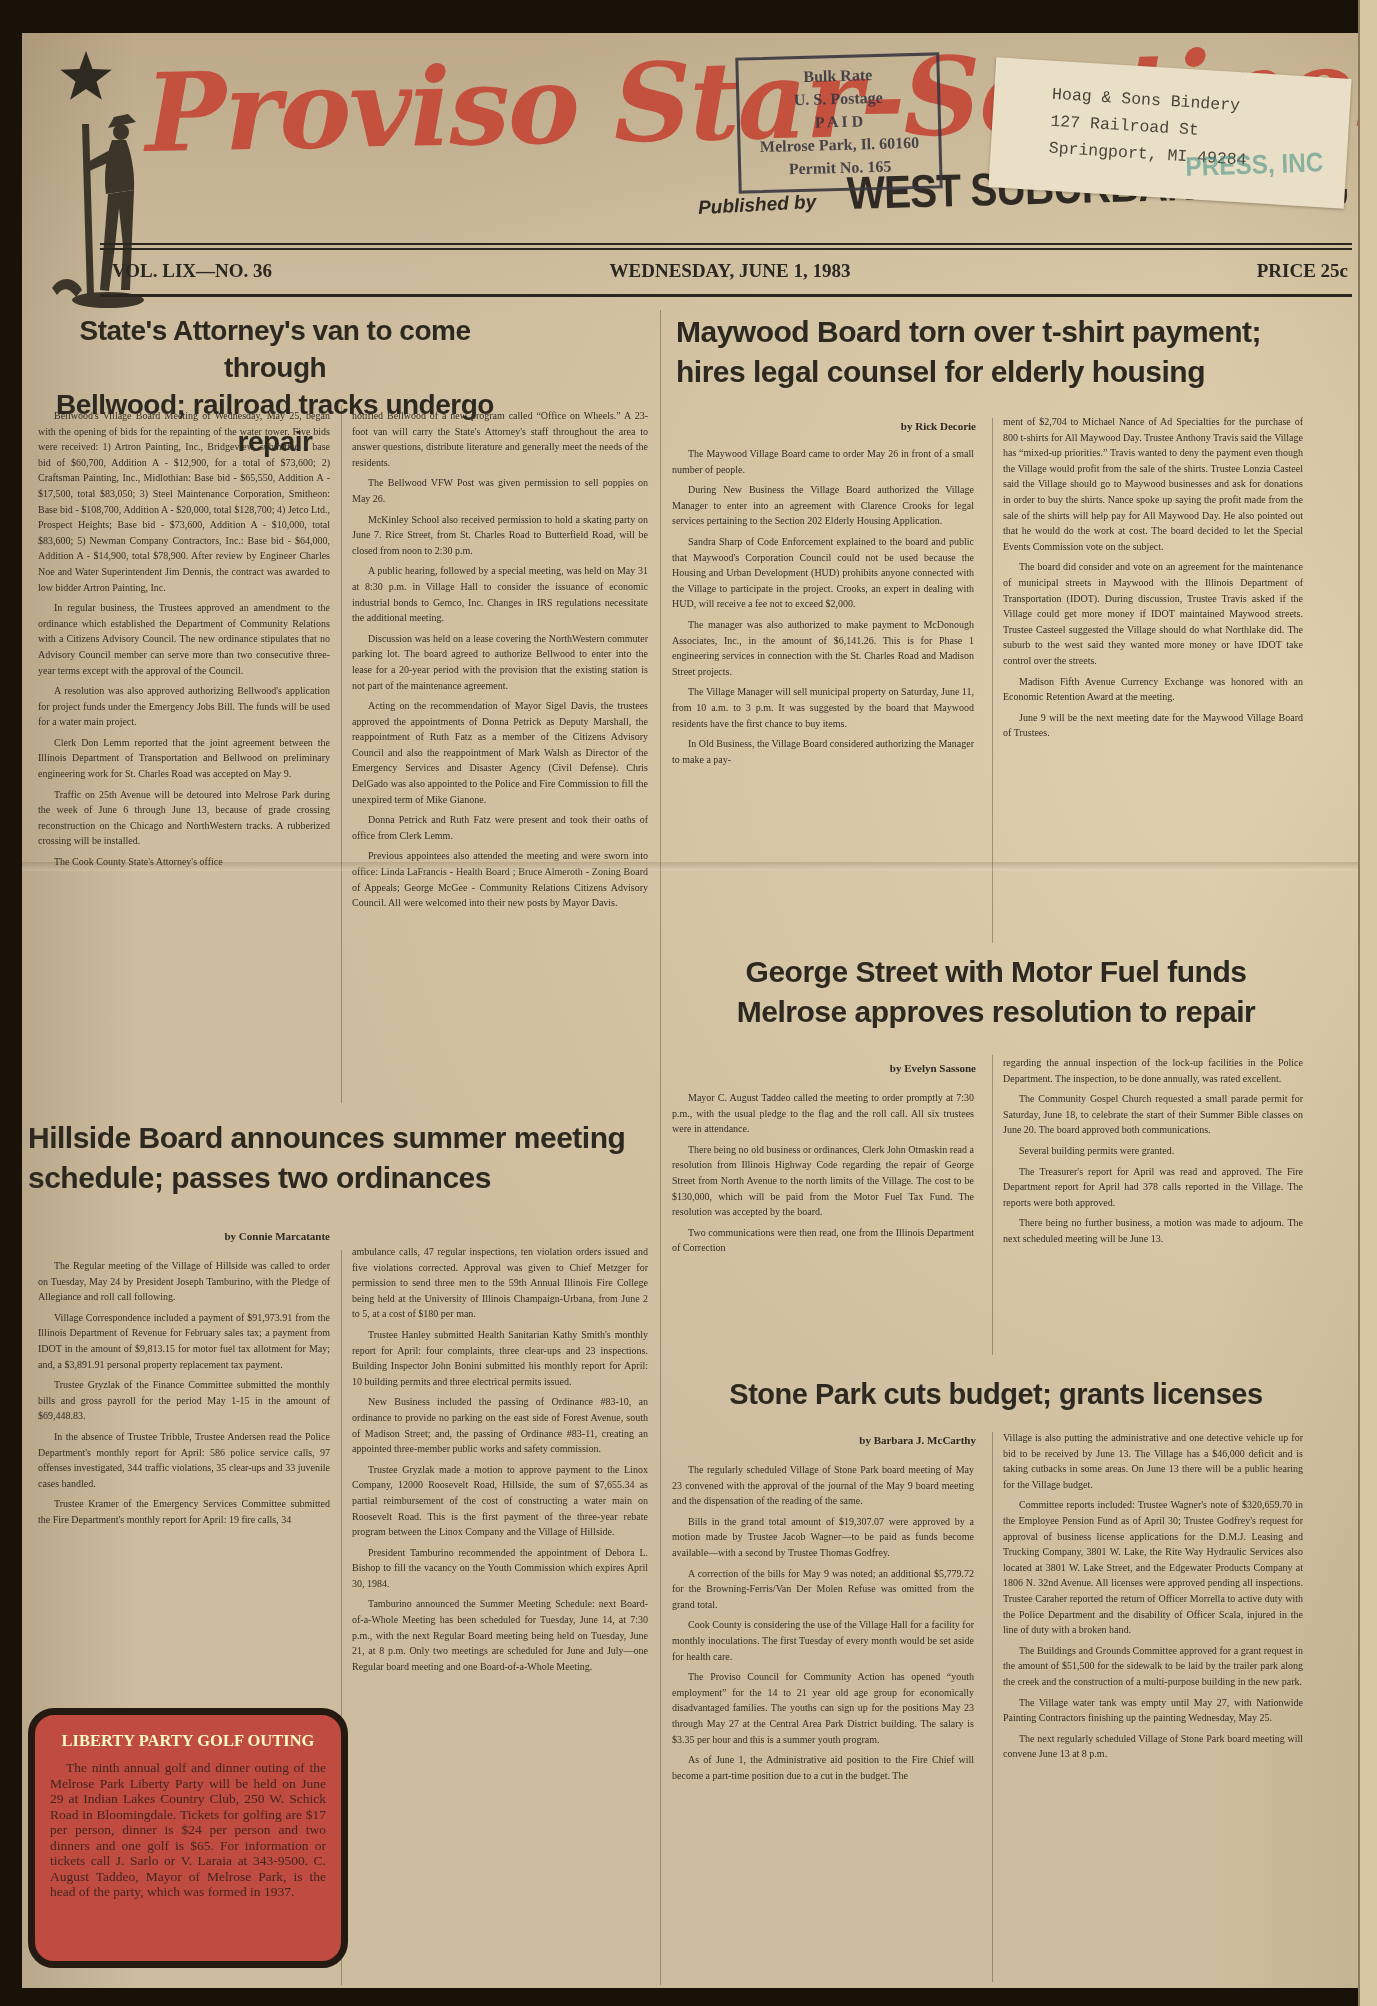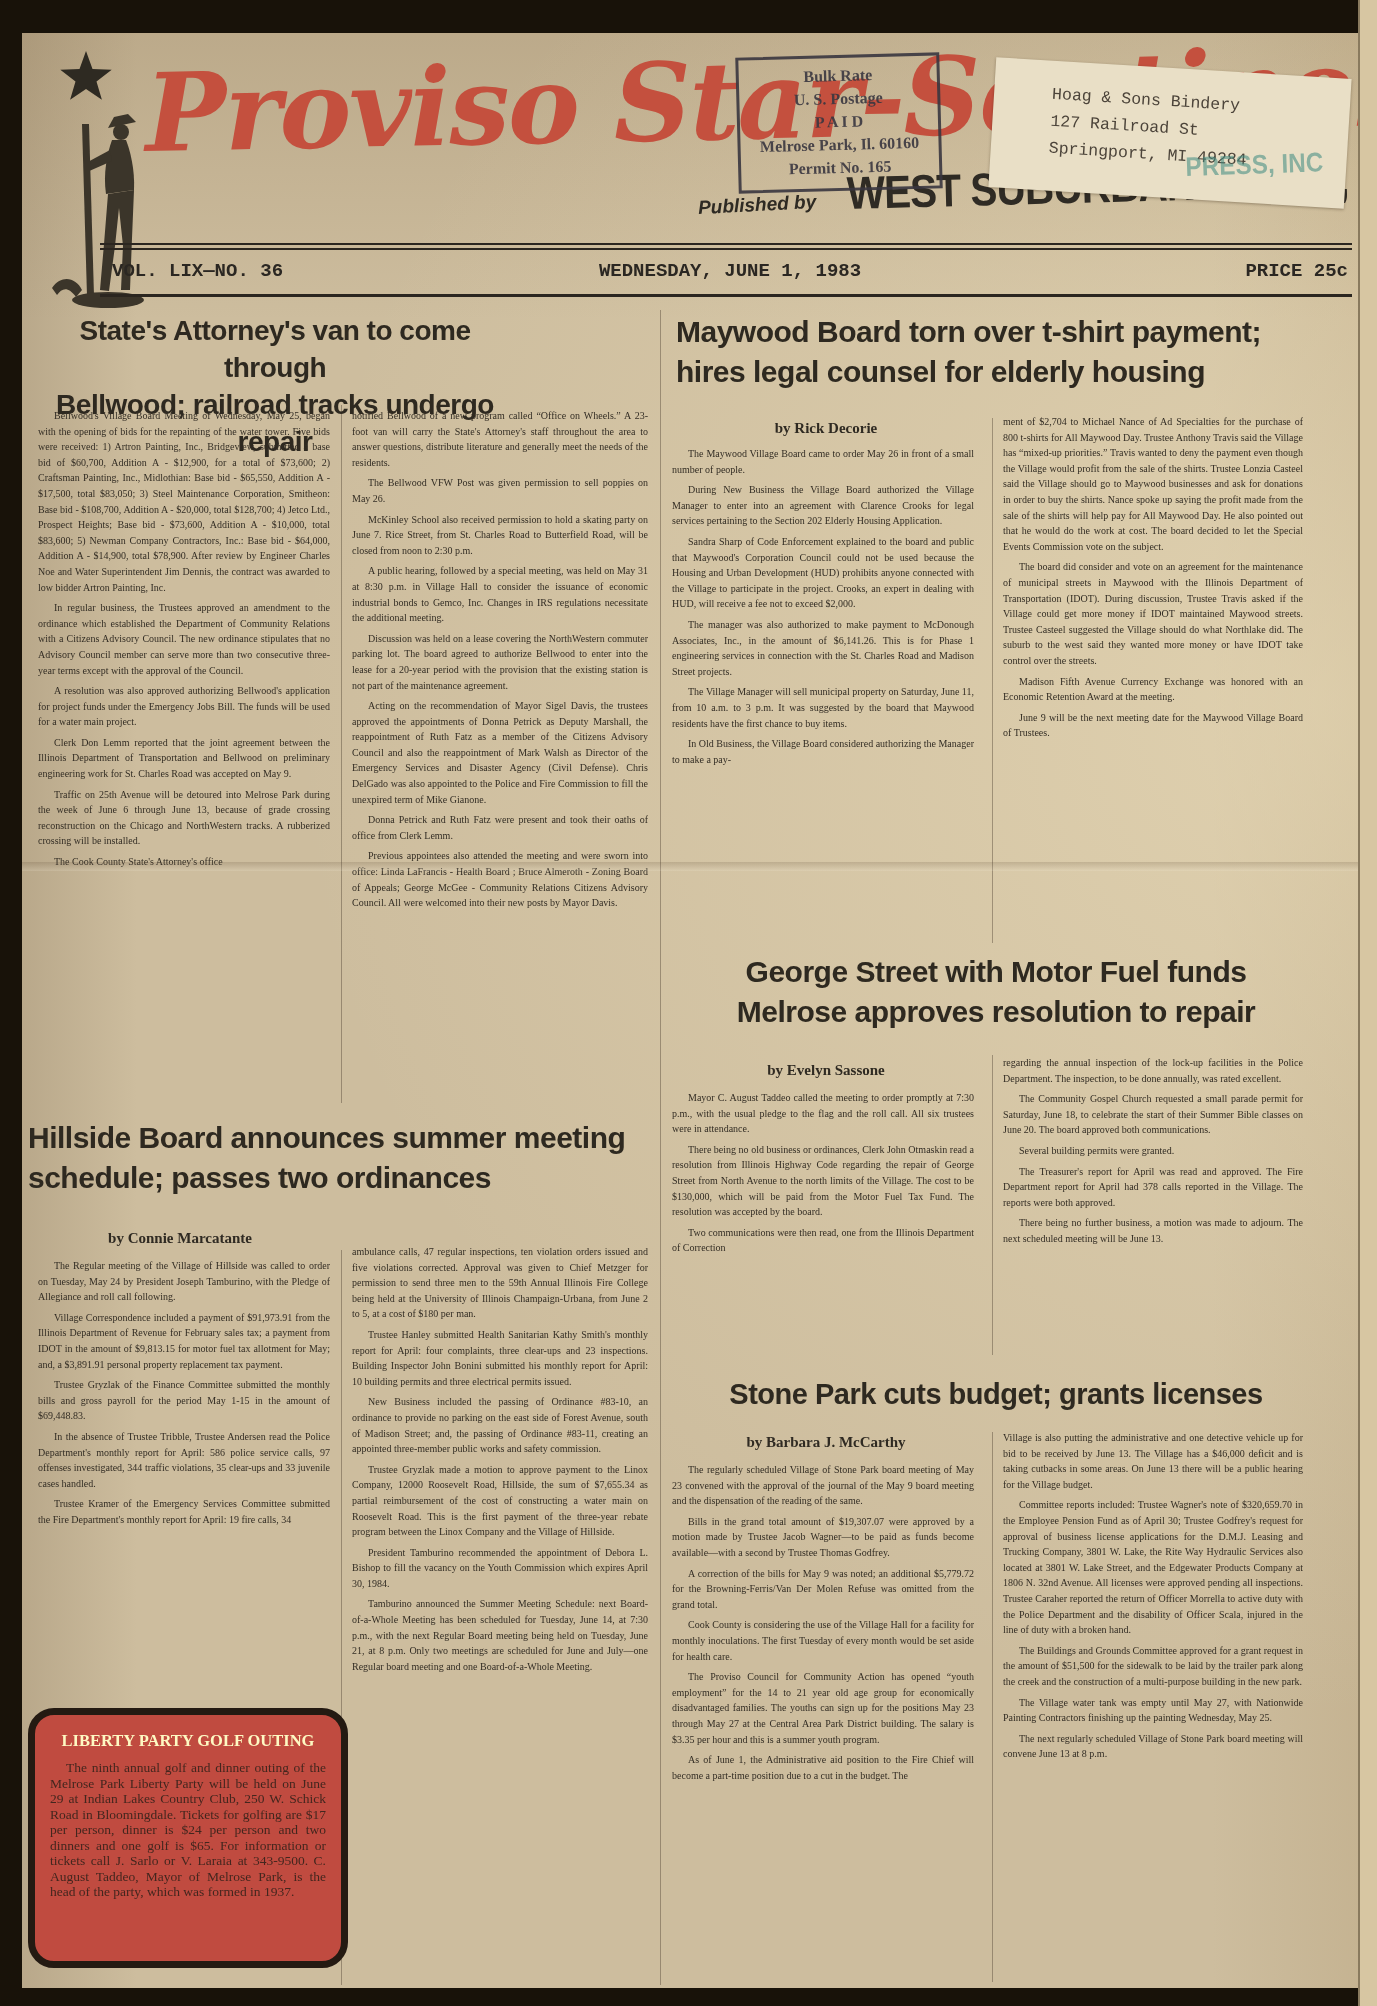--- a/index.html
+++ b/index.html
@@ -25,28 +25,28 @@
      font-size:19px;color:#2e2a23;transform:rotate(-3deg);}
   .publisher{font-family:"Liberation Sans",sans-serif;font-weight:bold;font-size:46px;
      color:#2f2b24;white-space:nowrap;transform:rotate(-1.5deg) scaleX(.88);transform-origin:left top;
      letter-spacing:-1px;}
   .ghost{font-family:"Liberation Sans",sans-serif;font-weight:bold;font-size:27px;color:#3d8a80;
      opacity:.55;white-space:nowrap;transform:rotate(-2deg) scaleX(.9);transform-origin:left top;}
   .label{background:#e9dfc6;box-shadow:0 1px 3px rgba(40,25,10,.35);transform:rotate(3.5deg);
      font-family:"Liberation Mono","DejaVu Sans Mono",monospace;font-size:16.5px;line-height:27px;
      color:#4c443a;padding:20px 8px 0 58px;}
   .rule{background:#2b2620;}
-  .dateline{font-family:Liberation Mono, monospace;font-weight:bold;font-size:19px;color:#2b2722;}
+  .dateline{font-family:Liberation Serif, serif;font-weight:bold;font-size:19px;color:#2b2722;}
   
   .headline{font-family:"Liberation Sans",sans-serif;font-weight:bold;color:#2e2920;letter-spacing:-.5px;}
   .hl28{font-size:28px;line-height:37px;}
   .hl30{font-size:30px;line-height:40px;}
   .hl29{font-size:29px;line-height:36px;}
   .center{text-align:center;}
-  .byline{font-family:"Liberation Serif",serif;font-weight:bold;font-size:15px;text-align:center;color:#2f2a22;}
+  .byline{font-family:"Liberation Serif",serif;font-weight:bold;font-size:11px;text-align:right;color:#2f2a22;}
   .body-col{font-size:10px;line-height:15.6px;text-align:justify;color:#332d24;overflow:hidden;}
   .body-col p{margin:0 0 5px;text-indent:16px;}
   .body-col.cont p:first-child{text-indent:0;}
   .vrule{width:1px;background:rgba(62,50,36,.38);}
   
   .golfbox{background:#c04b40;border:7px solid #241a12;border-radius:26px;padding:12px 15px;}
   .golfbox .gtitle{font-family:"Liberation Serif",serif;font-weight:bold;font-size:16.5px;
      text-align:center;color:#fef9c3;margin:4px 0 9px;}
   .golfbox .gbody{font-size:13.5px;line-height:15.5px;text-align:justify;color:#43261e;text-indent:16px;}
   .crease{background:linear-gradient(to bottom, rgba(80,60,40,.18), rgba(255,250,235,.15));}

